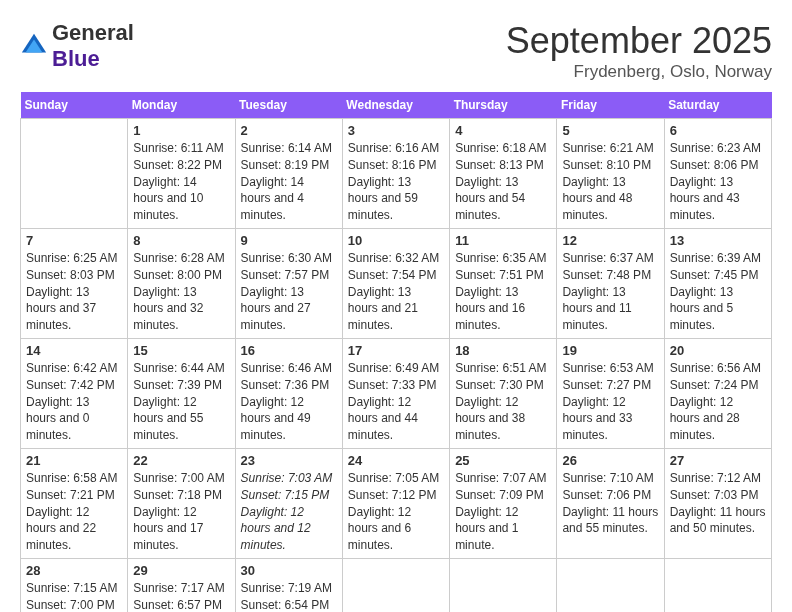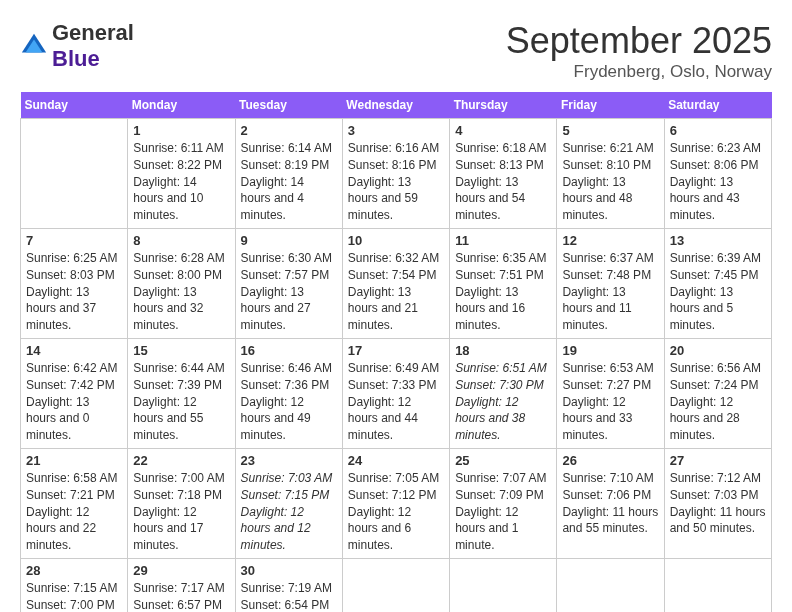--- a/index.html
+++ b/index.html
@@ -215,21 +215,21 @@
 Daylight: 12 hours and 49 minutes.</div>
         </td>
         <td>
           <div class="day-num">17</div>
           <div class="day-detail" style="white-space: pre-line;">Sunrise: 6:49 AM
 Sunset: 7:33 PM
 Daylight: 12 hours and 44 minutes.</div>
         </td>
         <td>
           <div class="day-num">18</div>
-          <div class="day-detail" style="white-space: pre-line; font-style: italic;">Sunrise: 6:51 AM
+          <div class="day-detail" style="white-space: pre-line;">Sunrise: 6:51 AM
 Sunset: 7:30 PM
 Daylight: 12 hours and 38 minutes.</div>
         </td>
         <td>
           <div class="day-num">19</div>
           <div class="day-detail" style="white-space: pre-line;">Sunrise: 6:53 AM
 Sunset: 7:27 PM
 Daylight: 12 hours and 33 minutes.</div>
         </td>
         <td>

